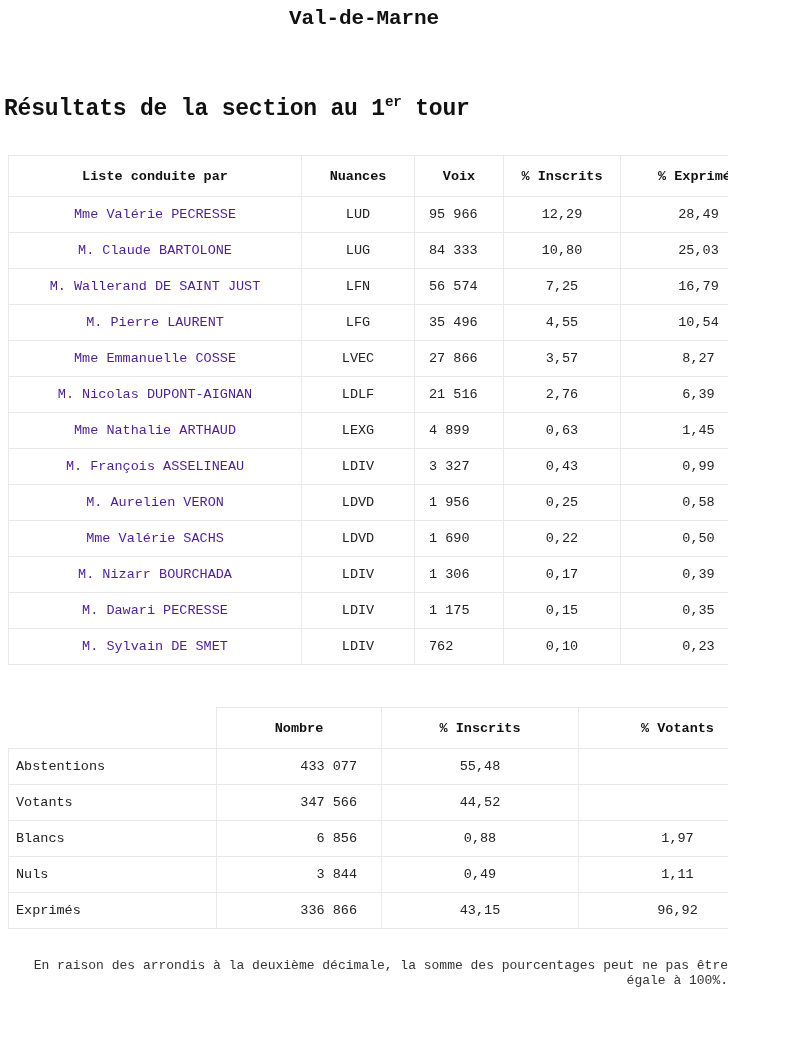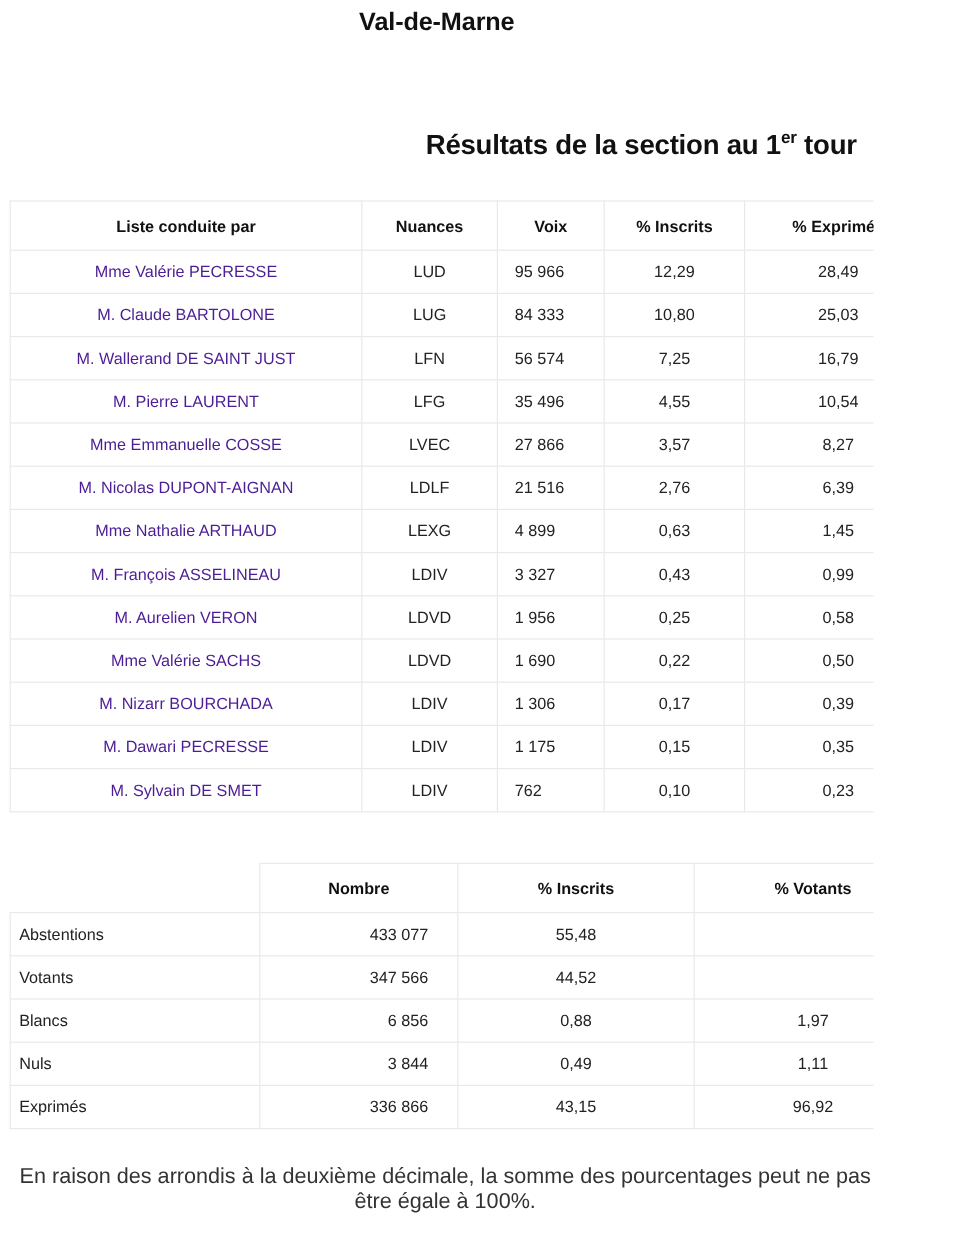--- a/index.html
+++ b/index.html
@@ -14,38 +14,39 @@
     font-family: "Liberation Sans", sans-serif;
     color: #1a1a1a;
     -webkit-font-smoothing: antialiased;
   }
   .page {
     width: 728px;
     height: 1046px;
     position: relative;
     box-sizing: border-box;
     overflow: hidden;
+    font-family: Liberation Mono, monospace;
   }
 
   
   .dept-title {
     text-align: center;
     font-size: 21px;
     font-weight: bold;
     color: #111111;
     margin: 0;
     padding-top: 7px;
     letter-spacing: -0.1px;
   }
   .section-title {
-    text-align: right;
+    text-align: left;
     font-size: 23px;
     font-weight: bold;
     color: #111111;
-    margin: 14px;
+    margin: 4px;
     padding-top: 62px;
     letter-spacing: -0.2px;
   }
   .section-title sup {
     font-size: 0.62em;
     vertical-align: super;
     line-height: 0;
   }
 
   
@@ -104,22 +105,22 @@
   #summary-table col.s-ins   { width: 197px; }
   #summary-table col.s-vot   { width: 198px; }
 
   #summary-table td.s-label { text-align: left; padding-left: 7px; }
   #summary-table td.s-nb    { text-align: right; padding-right: 24px; }
   #summary-table td.s-pct   { text-align: center; }
   #summary-table thead th.s-blank { border-top-color: #ffffff; border-left-color:#ffffff; }
 
   
   .note {
-    text-align: center;
-    font-size: 18px;
+    text-align: right;
+    font-size: 13px;
     color: #333333;
     margin: 0;
     padding-top: 29px;
     padding-left: 14px;
   }
 </style>
 </head>
 <body>
 
 <div class="page">

